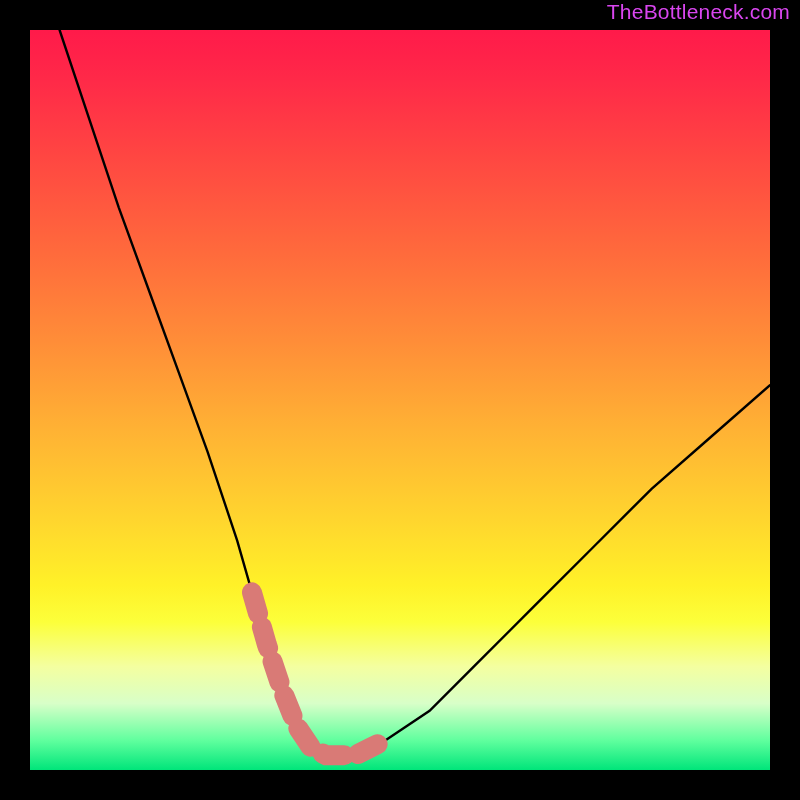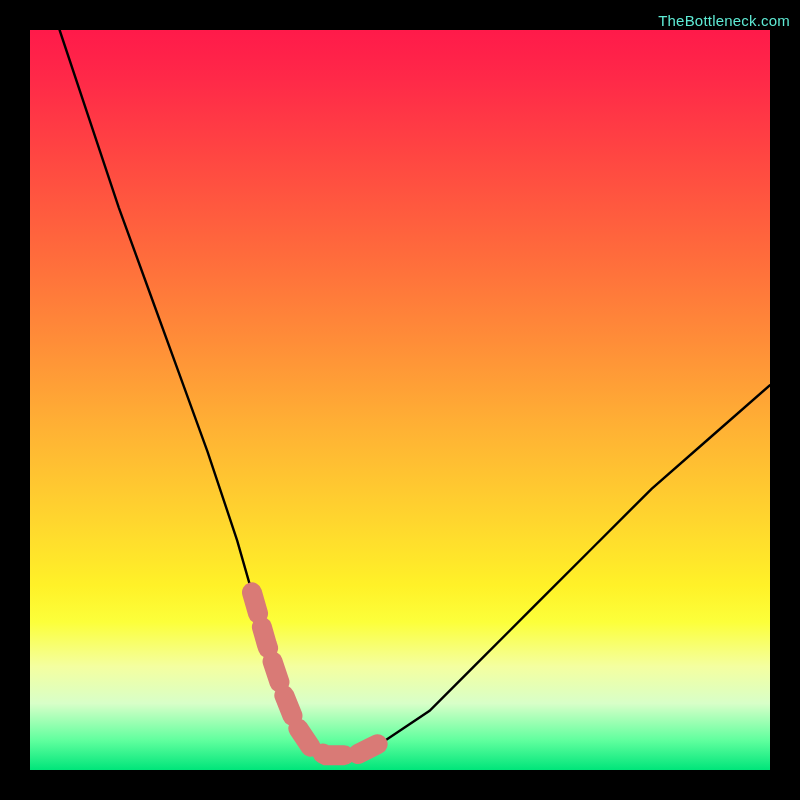--- a/index.html
+++ b/index.html
@@ -45,24 +45,24 @@
     );
   }
   svg.curve {
     position: absolute;
     inset: 0;
     width: 100%;
     height: 100%;
   }
   .watermark {
     position: absolute;
-    top: 12px;
+    top: 0;
     right: 10px;
-    color: #5eead4;
-    font-size: 15px;
+    color: #d946ef;
+    font-size: 21px;
     letter-spacing: 0.2px;
     user-select: none;
   }
 </style>
 </head>
 <body>
 
 <div class="canvas">
   <div class="watermark">TheBottleneck.com</div>
 

